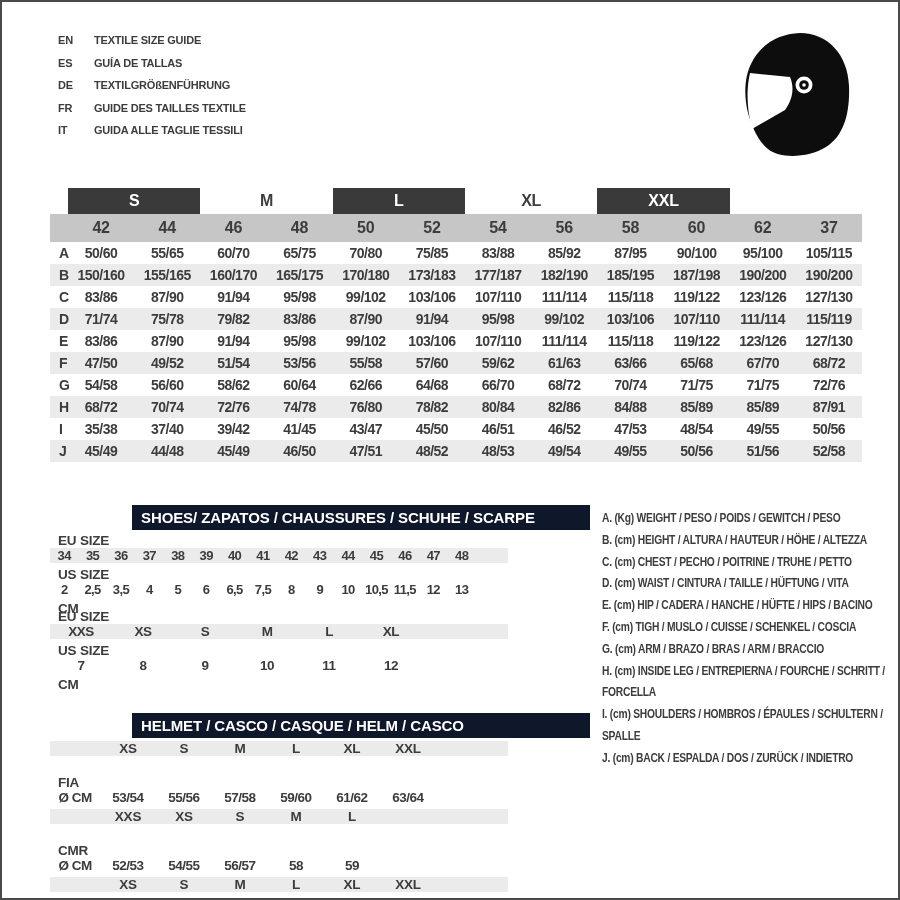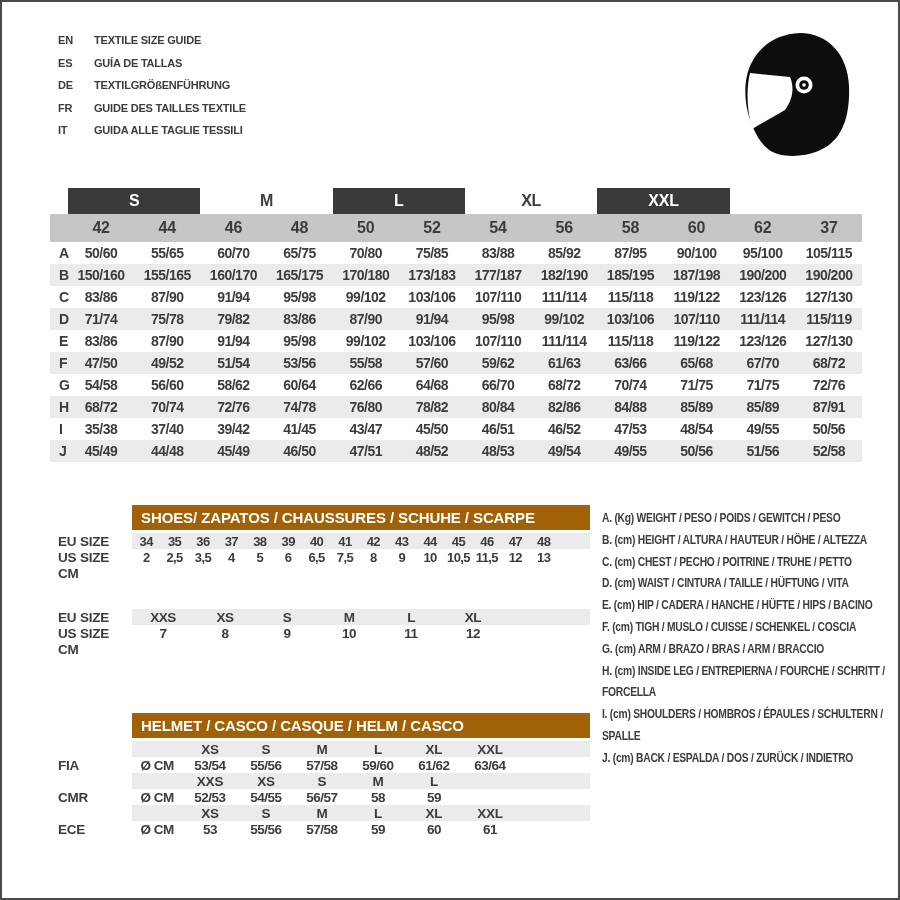--- a/index.html
+++ b/index.html
@@ -32,26 +32,26 @@
   #data-rows .data-row:nth-child(even) { background:#ebebeb; }
   .letter { justify-content:flex-start; padding-left:9px; }
   .val { letter-spacing:-0.5px; white-space:nowrap; }
 
   
   .section { position:absolute; left:48px; width:560px; }
   #shoes-sec  { top:503px; }
   #gloves-sec { top:604px; }
   #helmet-sec { top:711px; }
   .sec-header {
-    margin-left:82px; width:458px; height:25px; background:#a16207; color:#fff;
+    margin-left:82px; width:458px; height:25px; background:#0f172a; color:#fff;
     font-size:15px; line-height:25px; padding-left:9px; letter-spacing:-0.1px;
     white-space:nowrap; overflow:hidden;
   }
   .sec-rows { margin-top:3px; }
-  .sec-row { display:flex; height:16px; }
+  .sec-row { display:flex; height:34px;flex-direction:column; }
   .row-label { width:82px; padding-left:8px; font-size:13.5px; display:flex; align-items:center; }
   .row-body { width:458px; display:grid; }
   .row-body .cell { font-size:13.5px; }
   .stripe { background:#ebebeb; }
   .grid15 { grid-template-columns:repeat(15,28.4px); }
   .grid15 .cell { font-size:13px; letter-spacing:-0.6px; }
   .grid6 { grid-template-columns:repeat(6,62px); }
   .helmgrid { grid-template-columns:50px repeat(6,56px); }
 
   

